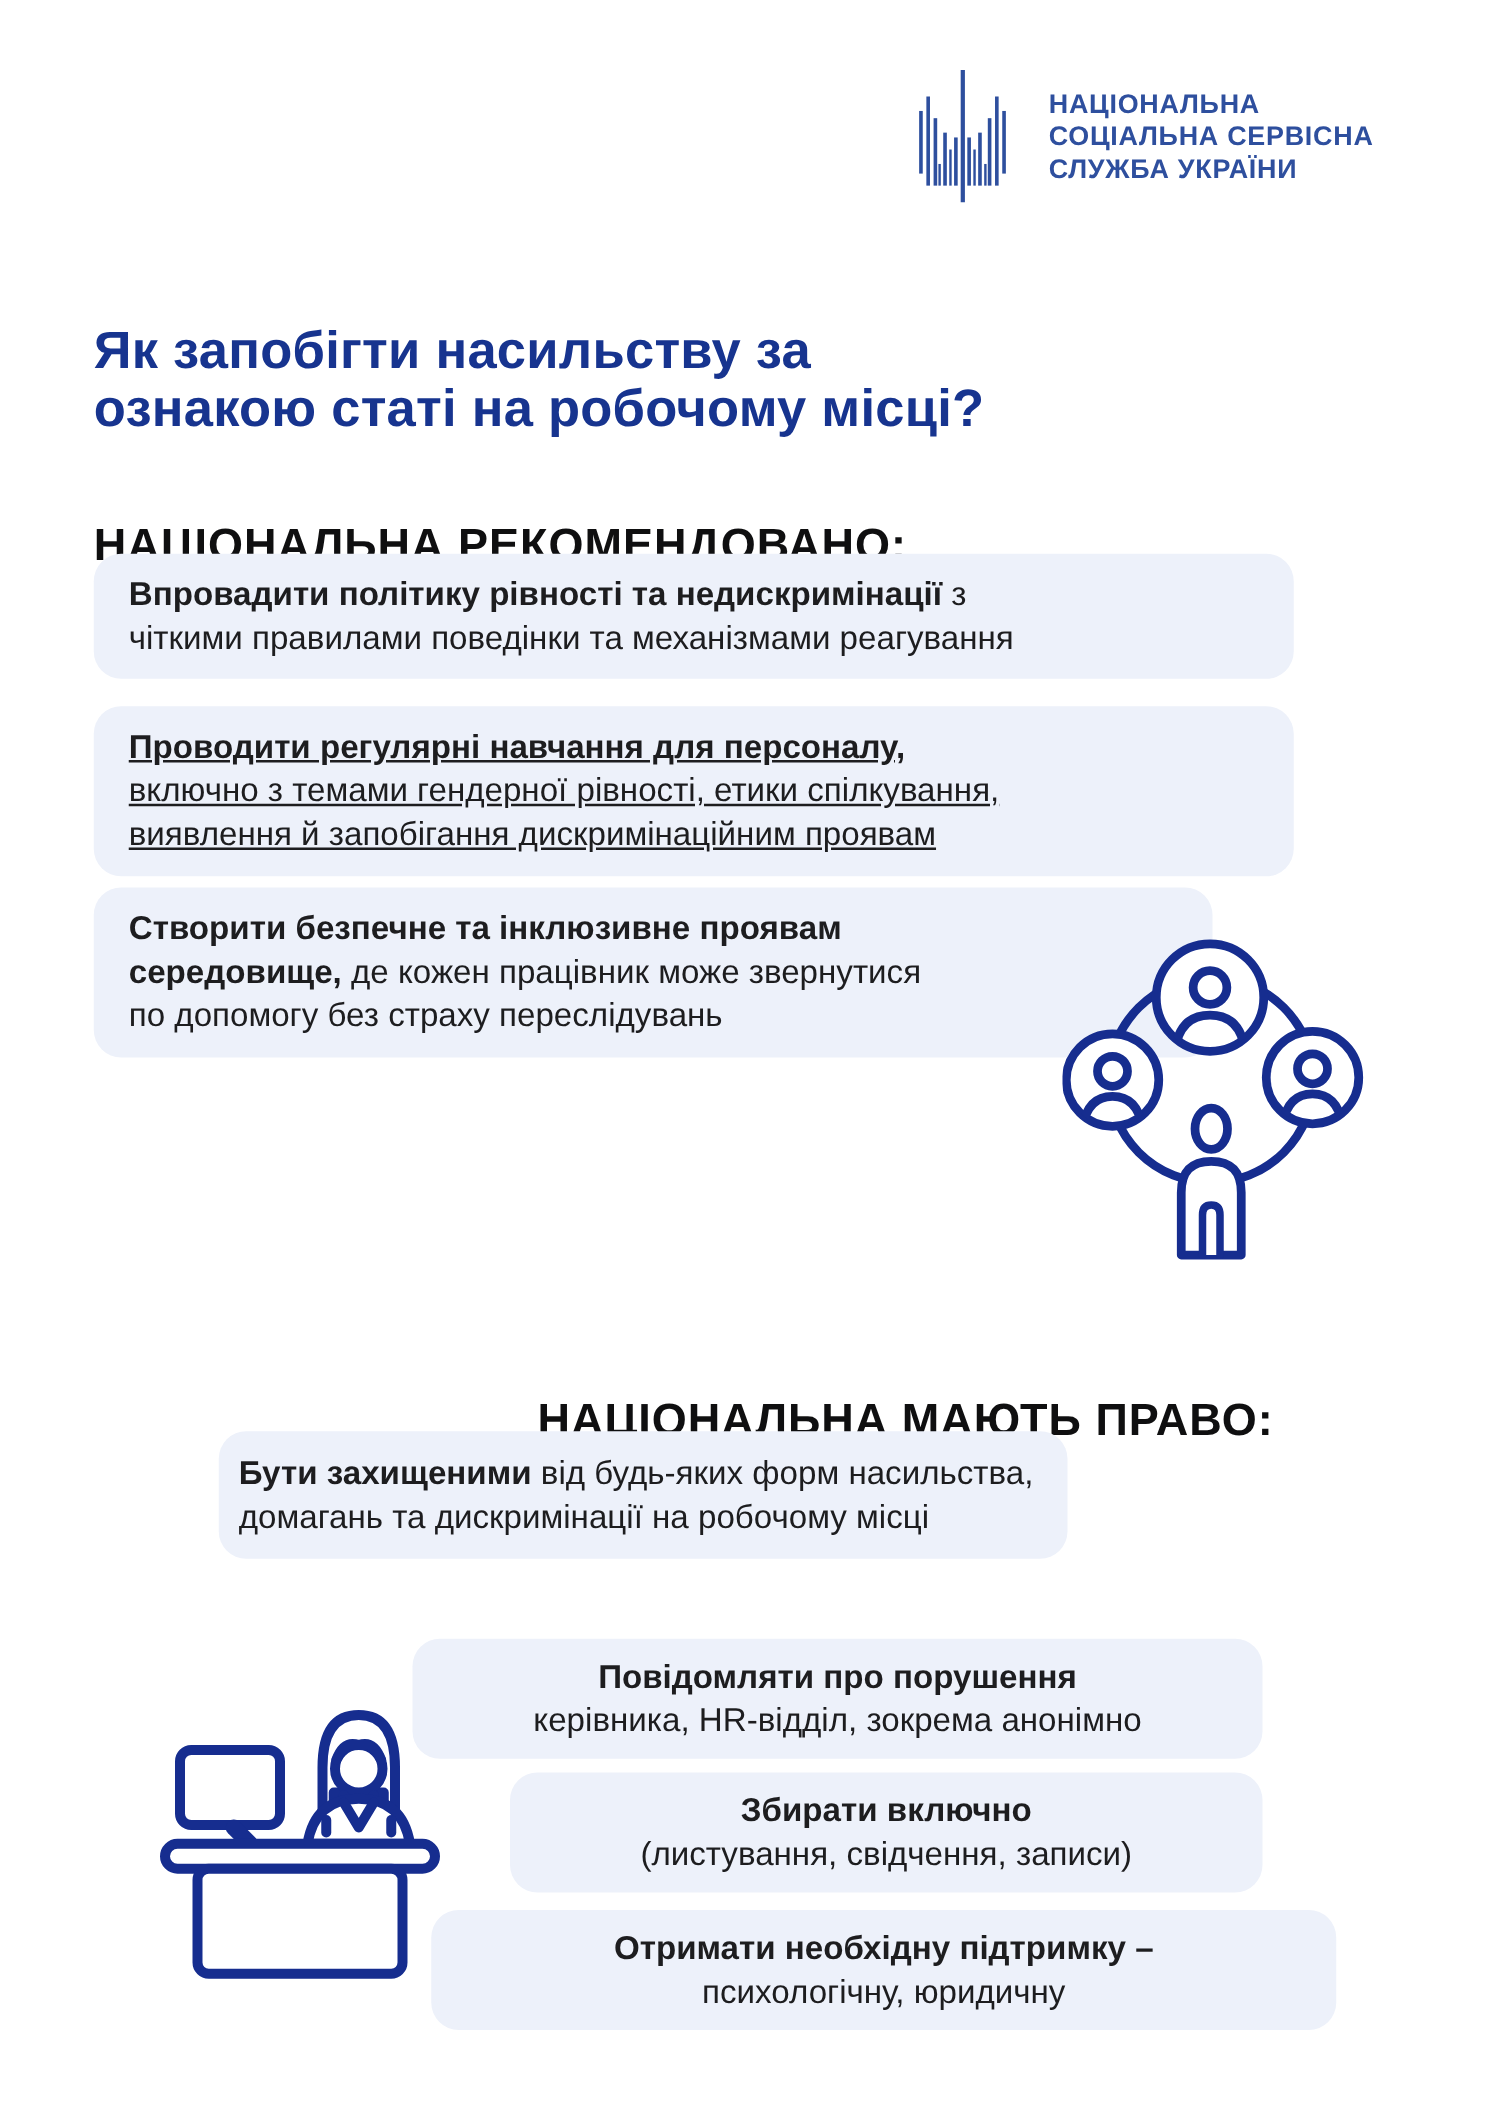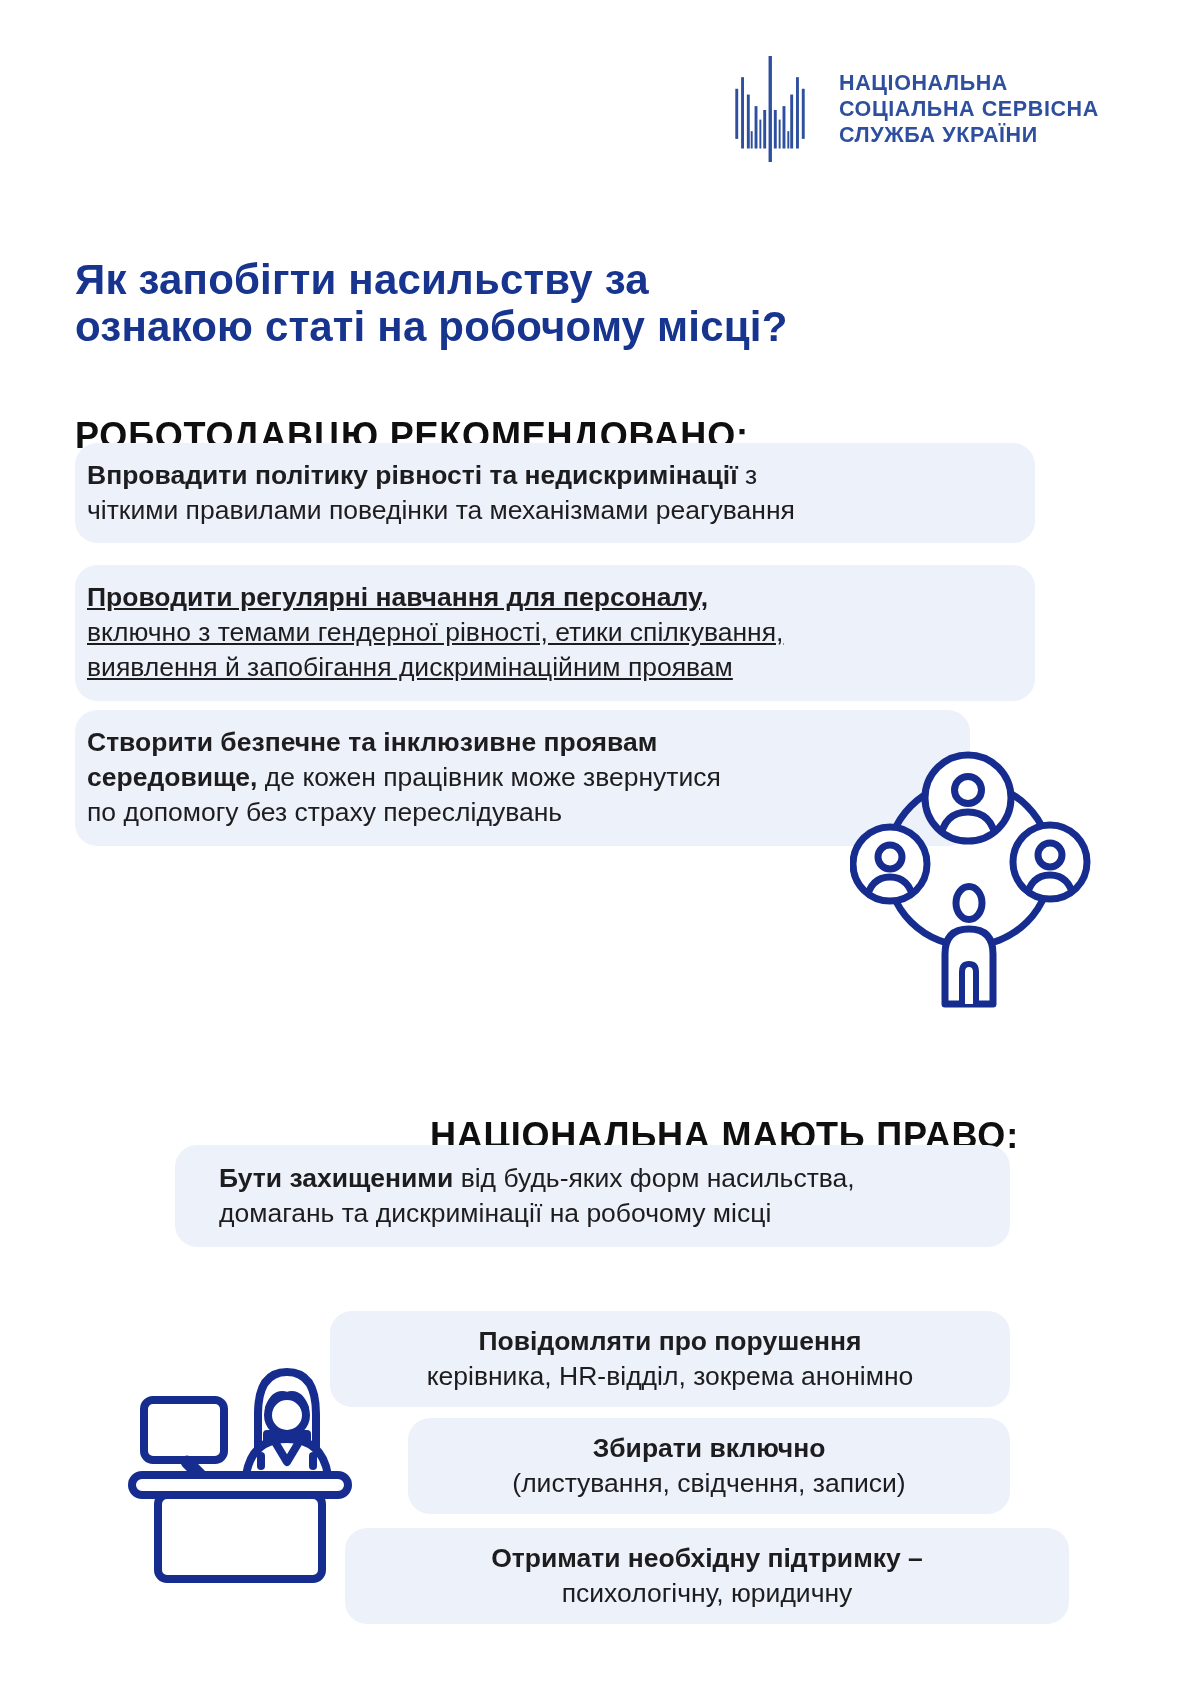--- a/index.html
+++ b/index.html
@@ -27,31 +27,31 @@
   .sec-heading{
     font-size:36px;font-weight:700;color:#0f0f10;letter-spacing:.8px;
     white-space:nowrap;
   }
   .h-employer{left:75px;top:385px;}
   .h-workers{left:430px;top:1085px;}
 
   
   .box{
     background:#edf1fa;border-radius:22px;box-sizing:border-box;
-    padding:15px 12px;font-size:26.5px;line-height:1.33;color:#1d1d1f;
+    padding:15px 28px;font-size:26.5px;line-height:1.33;color:#1d1d1f;
     white-space:pre-line;
   }
   .box .b{font-weight:700;}
   .right{text-align:center;margin-top:43px;}
 
   .eb1{left:75px;top:443px;width:960px;}
   .eb2{left:75px;top:565px;width:960px;text-decoration:underline;}
   .eb3{left:75px;top:710px;width:895px;}
 
-  .rb1{left:175px;top:1145px;width:835px;padding:16px 44px;}
+  .rb1{left:175px;top:1145px;width:679px;padding:16px 16px;}
   .rb2{left:330px;top:1268px;width:680px;padding:13px 26px;}
   .rb3{left:408px;top:1375px;width:602px;padding:13px 26px;}
   .rb4{left:345px;top:1485px;width:724px;padding:13px 26px;}
 
   
   .net-icon{left:850px;top:740px;}
   .desk-icon{left:128px;top:1338px;}
   svg .ln{fill:none;stroke:#162d8f;stroke-linecap:round;stroke-linejoin:round;}
   svg .wh{fill:#ffffff;stroke:#162d8f;stroke-linecap:round;stroke-linejoin:round;}
 </style>
@@ -81,21 +81,21 @@
       </g>
     </svg>
     <div class="logo-text">НАЦІОНАЛЬНА
 СОЦІАЛЬНА СЕРВІСНА
 СЛУЖБА УКРАЇНИ</div>
   </div>
 
   <h1 class="abs title">Як запобігти насильству за
 ознакою статі на робочому місці?</h1>
 
-  <h2 class="abs sec-heading h-employer">РОБОТОДАВЦЮ РЕКОМЕНДОВАНО:</h2>
+  <h2 class="abs sec-heading h-employer">НАЦІОНАЛЬНА РЕКОМЕНДОВАНО:</h2>
 
   <div class="abs box eb1"><span class="b">Впровадити політику рівності та недискримінації</span><span> з
 чіткими правилами поведінки та механізмами реагування</span></div>
 
   <div class="abs box eb2"><span class="b">Проводити регулярні навчання для персоналу,</span><span>
 включно з темами гендерної рівності, етики спілкування,
 виявлення й запобігання дискримінаційним проявам</span></div>
 
   <div class="abs box eb3"><span class="b">Створити безпечне та інклюзивне проявам
 середовище,</span><span> де кожен працівник може звернутися

